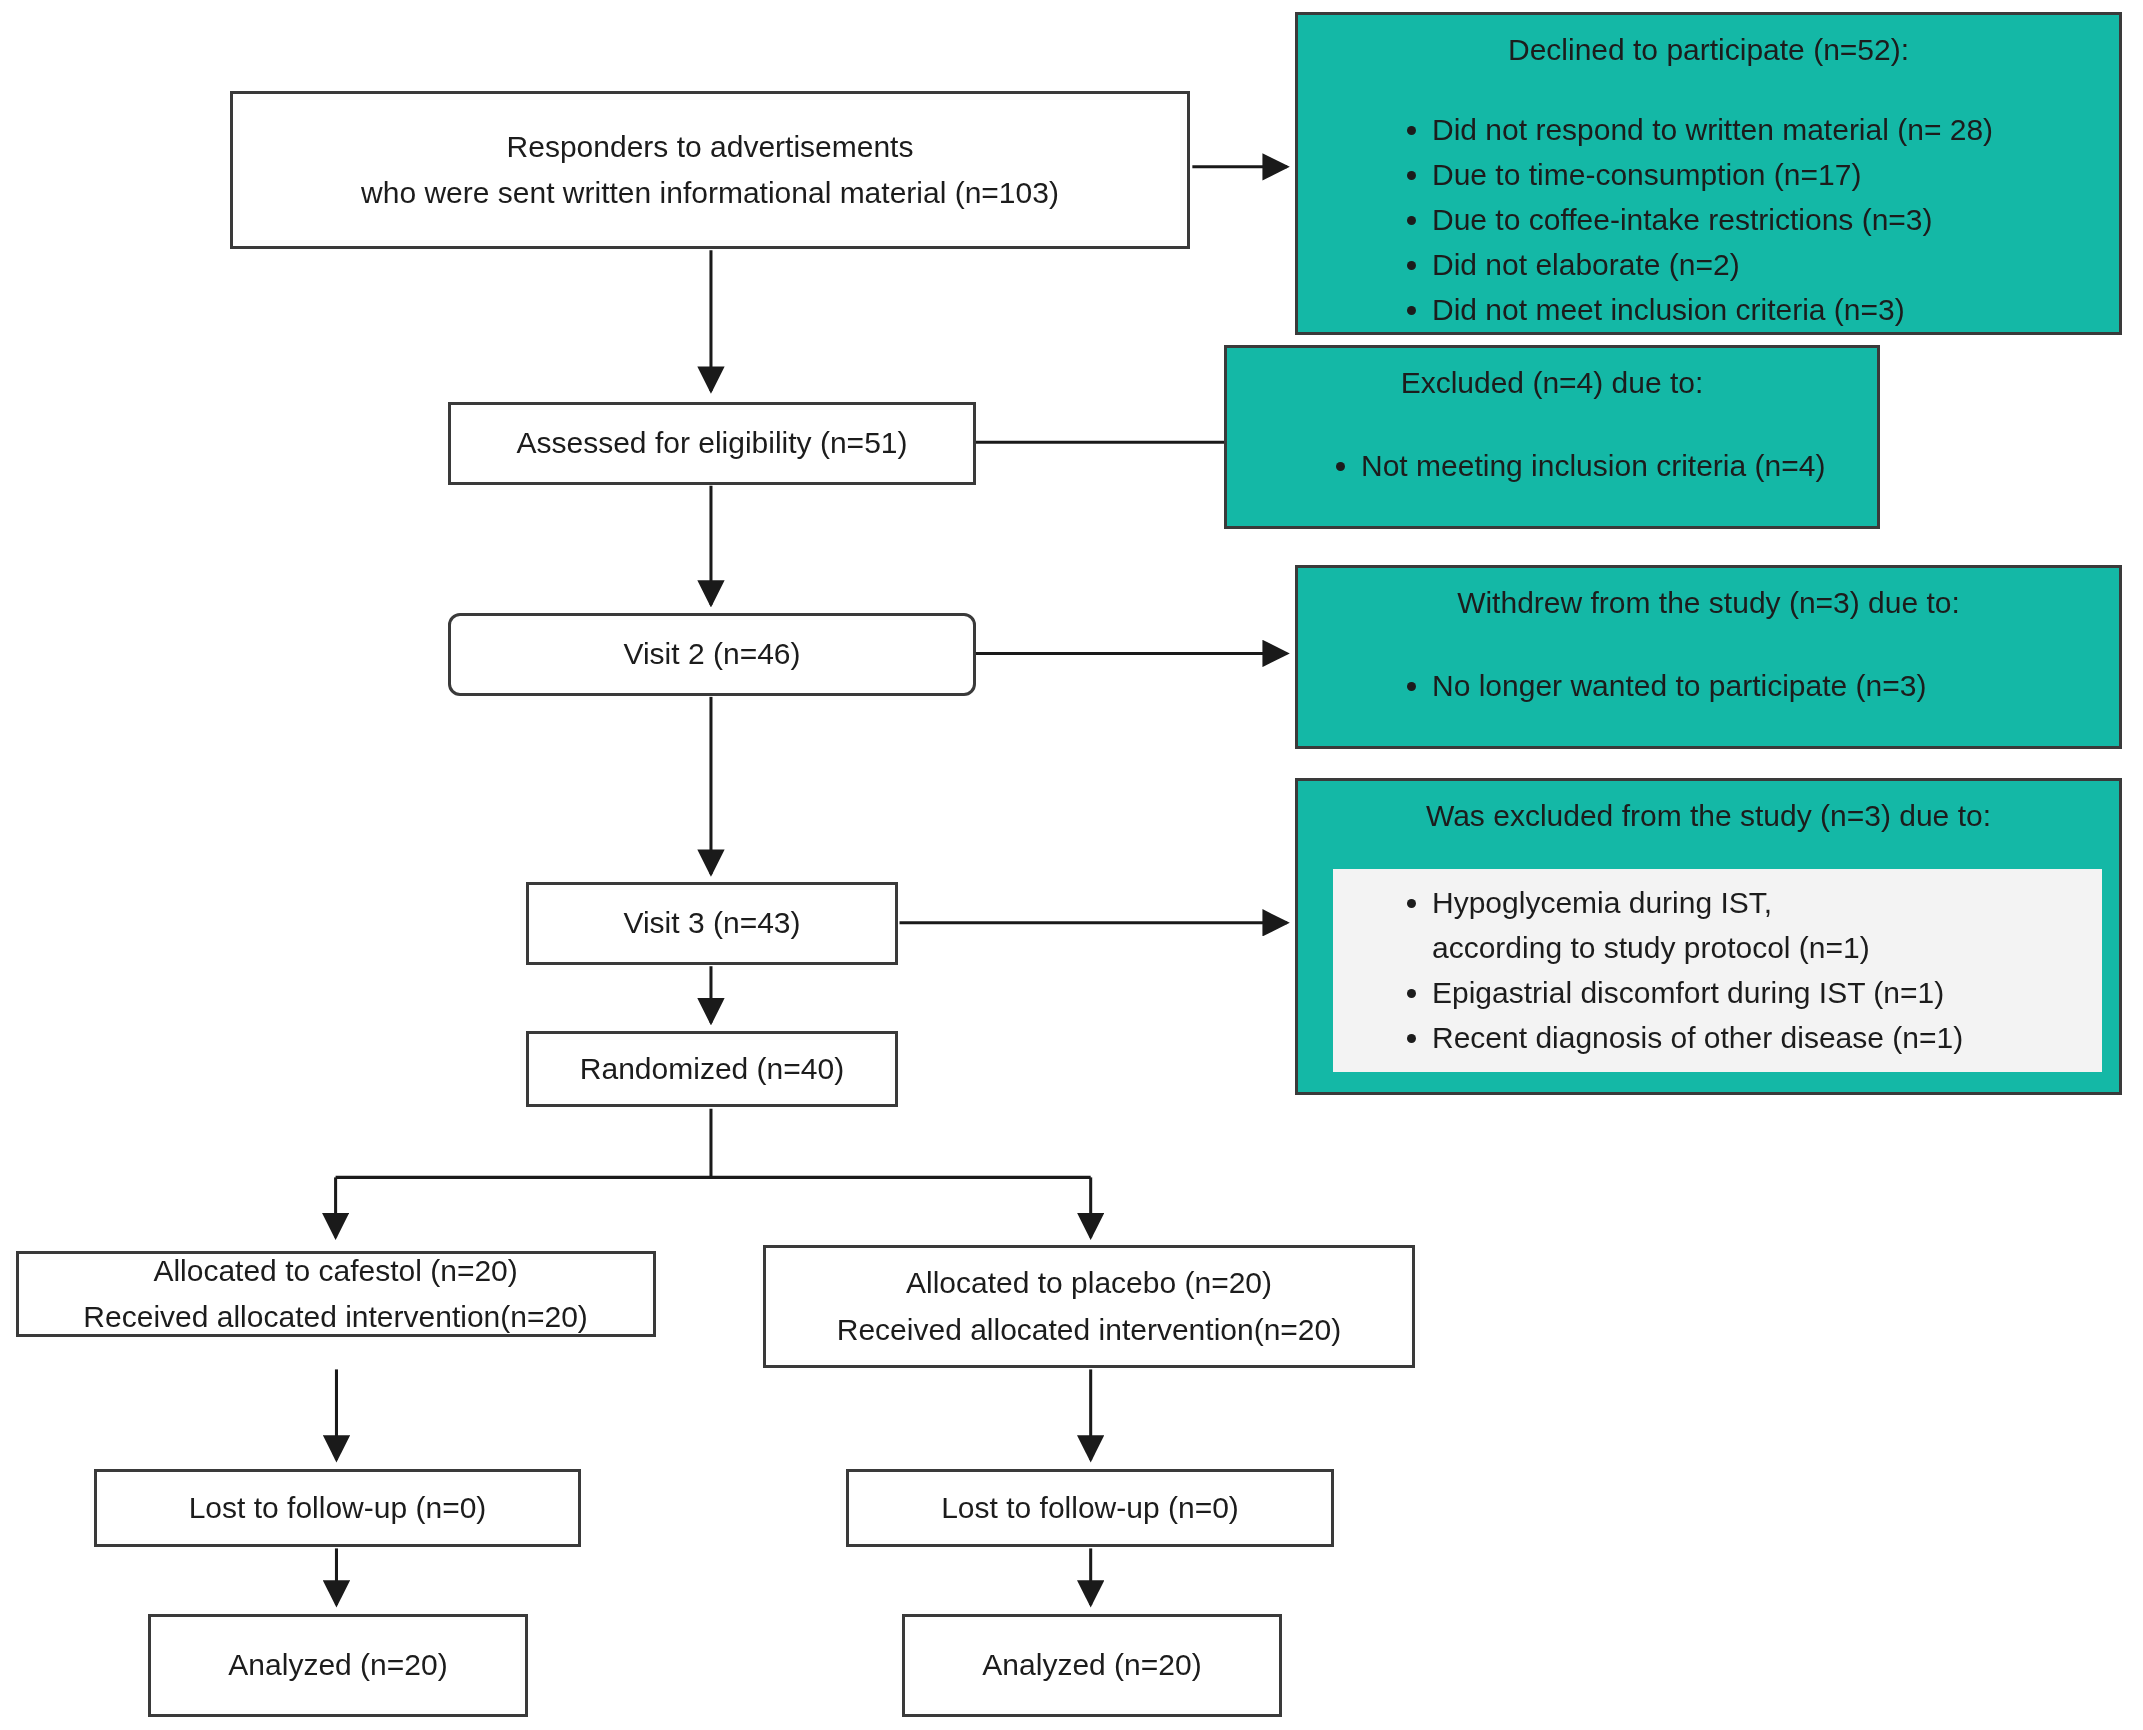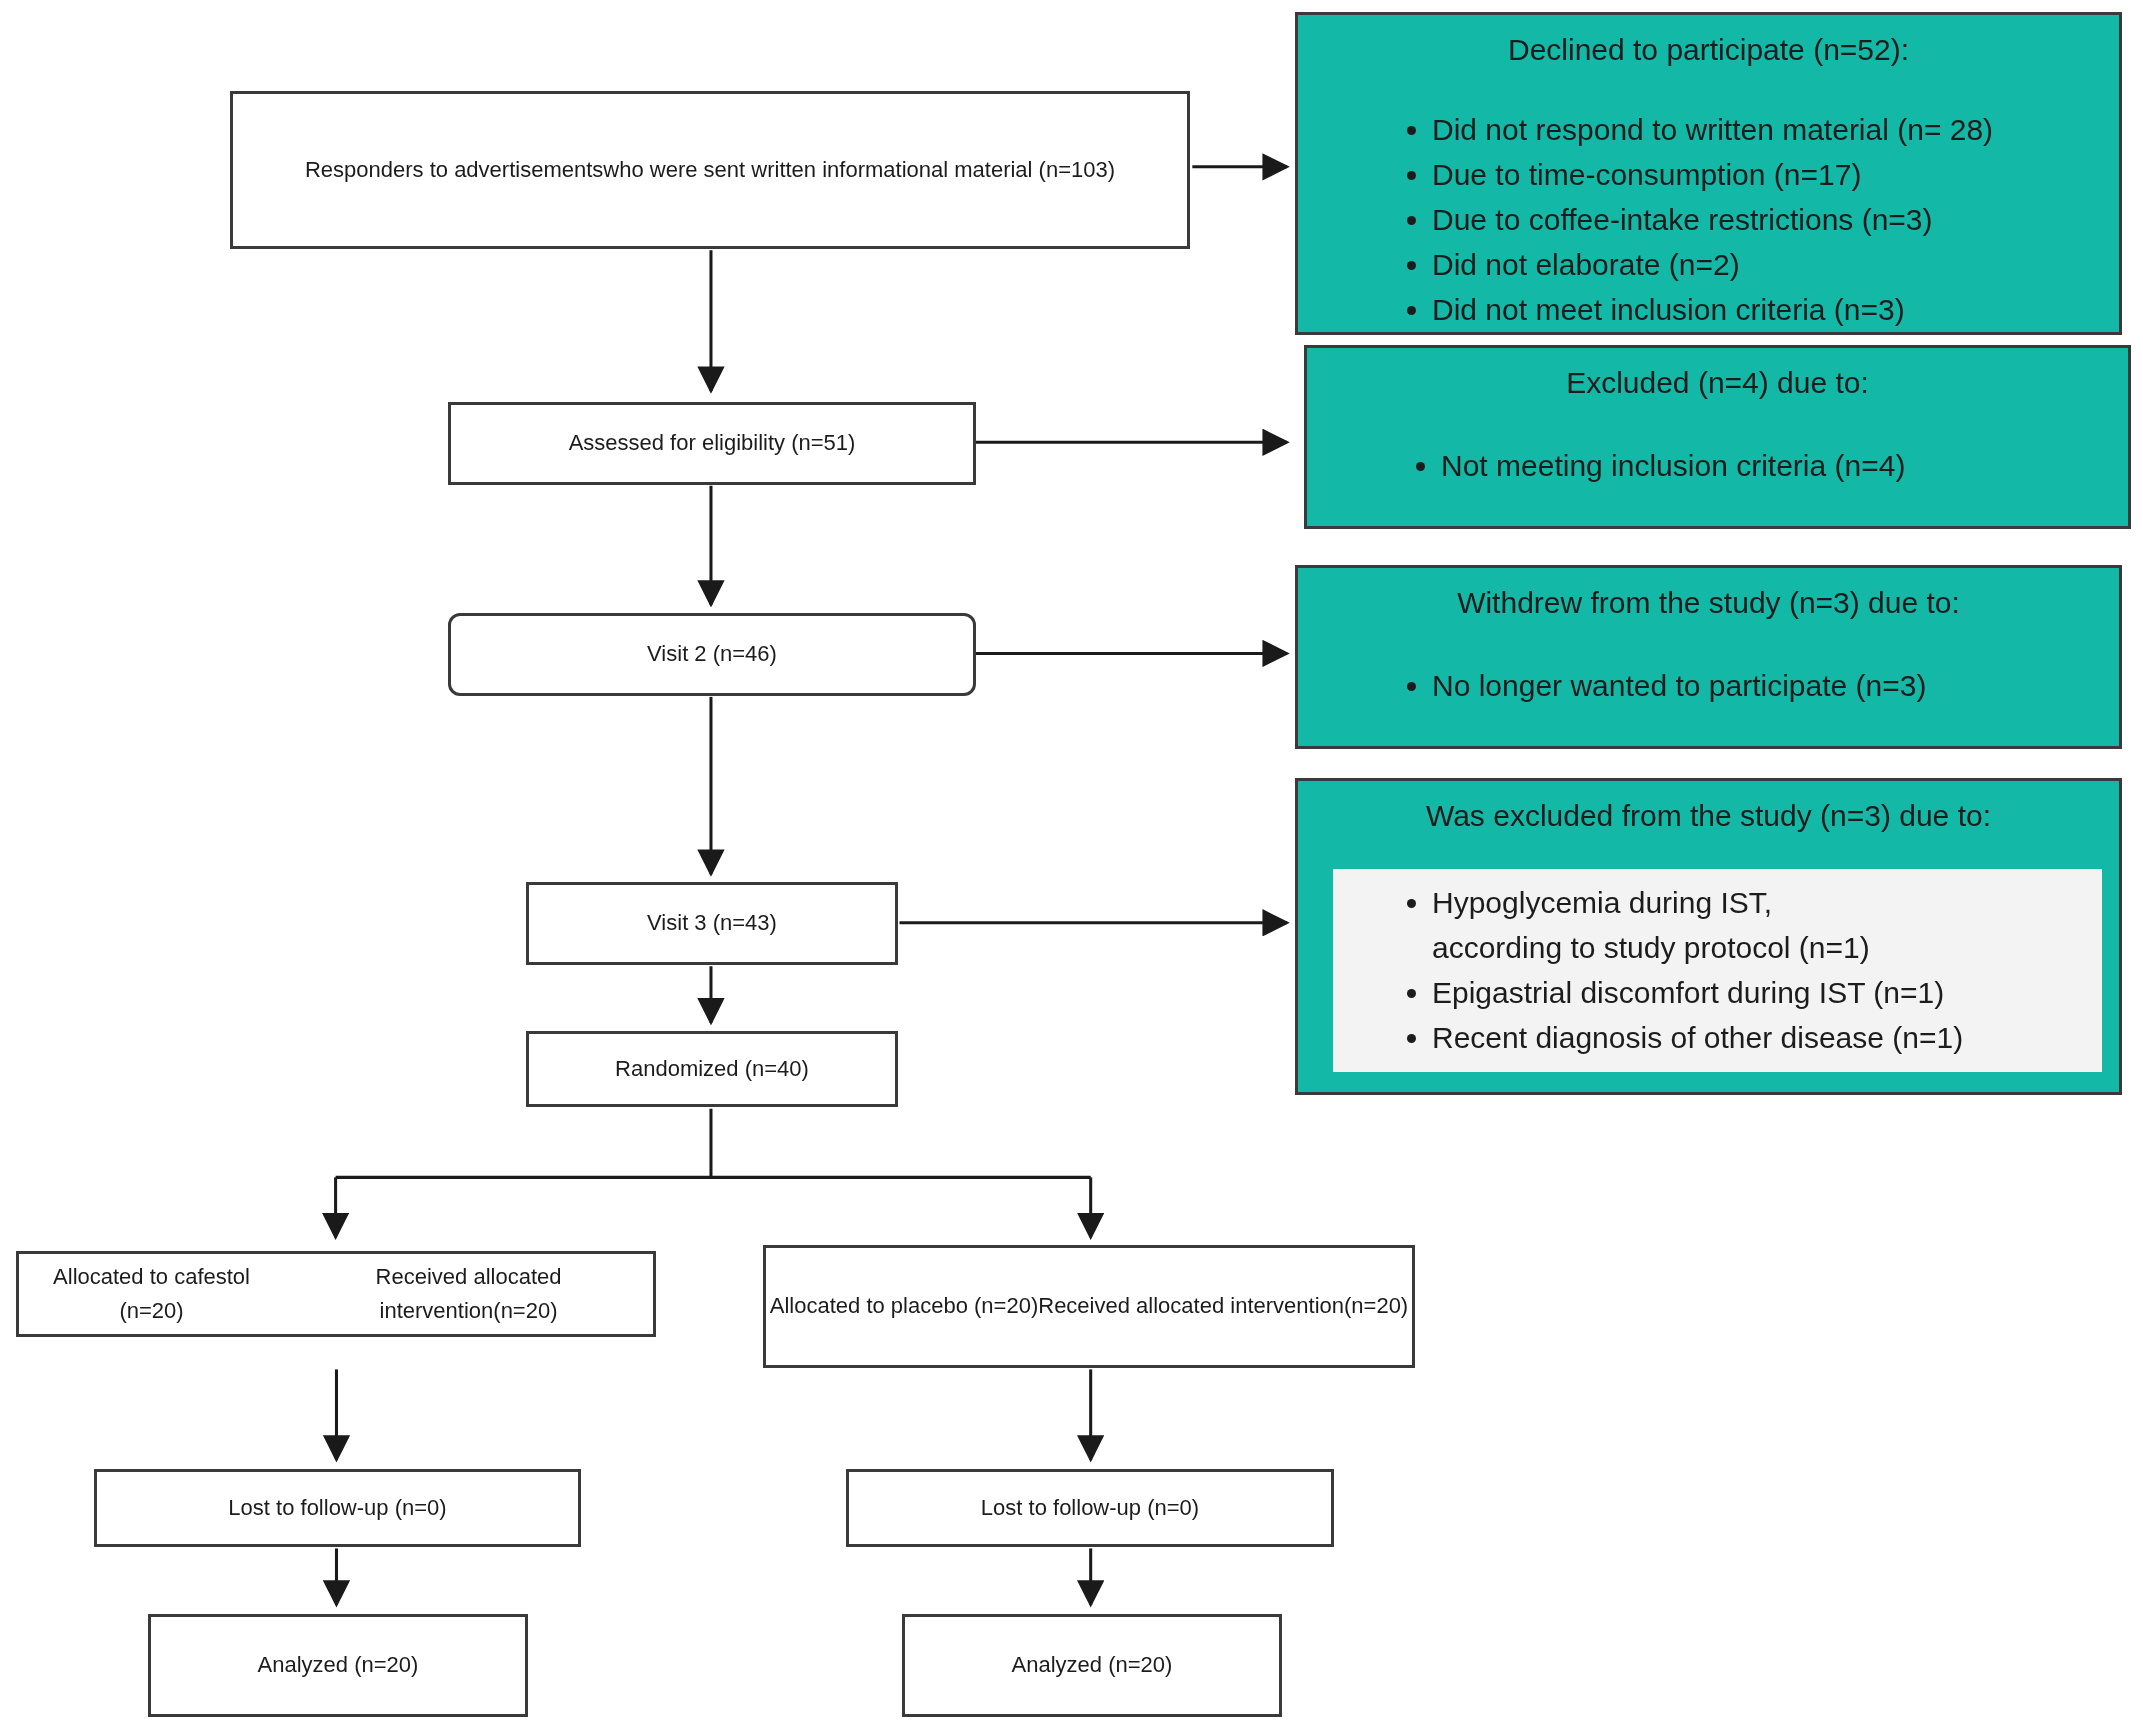--- a/index.html
+++ b/index.html
@@ -10,24 +10,24 @@
     font-family:"Liberation Sans", sans-serif;
     color:#1c1c1c;
     overflow:hidden;
   }
   svg.connectors { position:absolute; left:0; top:0; width:2144px; height:1730px; }
   .box {
     position:absolute;
     background:#ffffff;
     border:3.5px solid #3a3a3a;
     box-sizing:border-box;
-    display:flex; flex-direction:row;
+    display:flex; flex-direction:column;
     align-items:center; justify-content:center;
     text-align:center;
-    font-size:22px; line-height:1.55;
+    font-size:30px; line-height:1.55;
   }
   .side {
     position:absolute;
     background:#14b8a6;
     border:3.5px solid #3a3a3a;
     box-sizing:border-box;
     font-size:30px;
     padding-top:12px;
   }
   .side .title { text-align:center; line-height:1.5; }
@@ -98,21 +98,21 @@
     <div class="title">Declined to participate (n=52):</div>
     <ul style="margin-top:35px;">
       <li>Did not respond to written material (n= 28)</li>
       <li>Due to time-consumption (n=17)</li>
       <li>Due to coffee-intake restrictions (n=3)</li>
       <li>Did not elaborate (n=2)</li>
       <li>Did not meet inclusion criteria (n=3)</li>
     </ul>
   </div>
 
-  <div class="side" style="left:1304px; top:345px; width:827px; height:184px;">
+  <div class="side" style="left:1224px; top:345px; width:656px; height:184px;">
     <div class="title">Excluded (n=4) due to:</div>
     <ul>
       <li>Not meeting inclusion criteria (n=4)</li>
     </ul>
   </div>
 
   <div class="side" style="left:1295px; top:565px; width:827px; height:184px;">
     <div class="title">Withdrew from the study (n=3) due to:</div>
     <ul>
       <li>No longer wanted to participate (n=3)</li>

